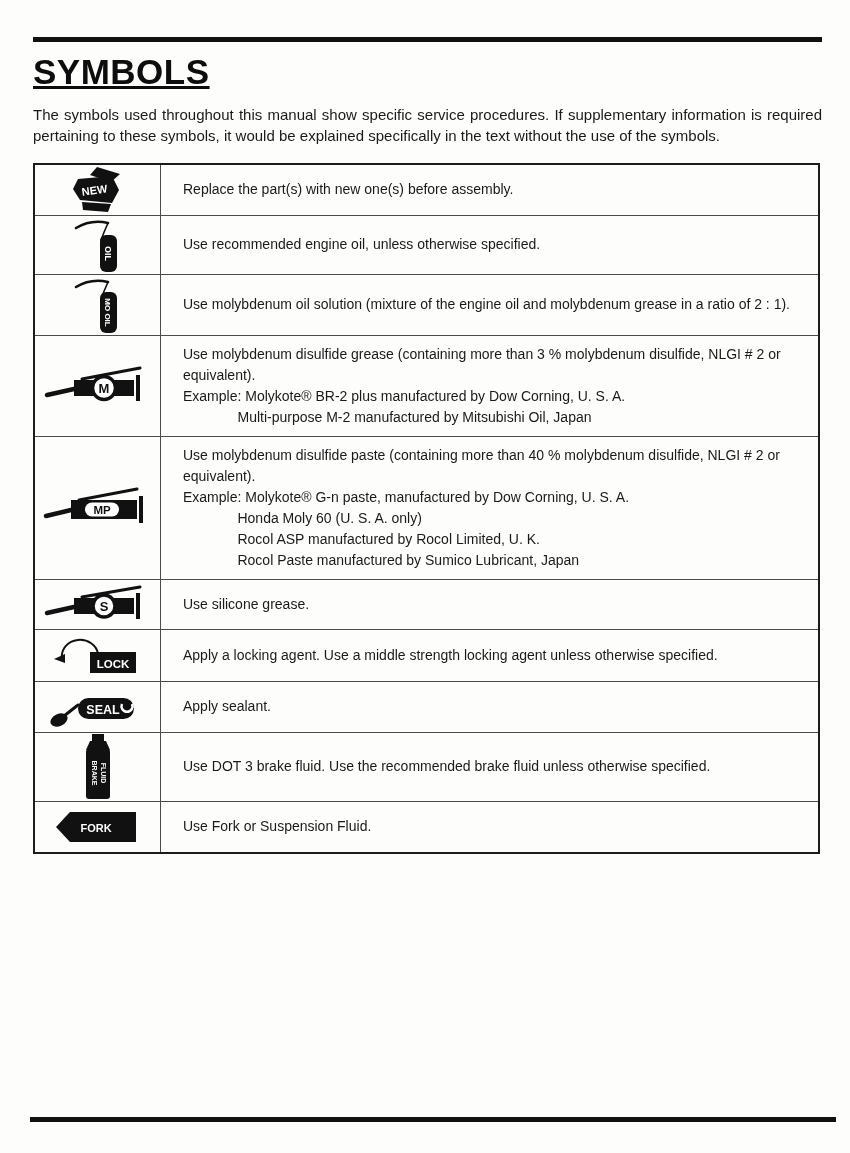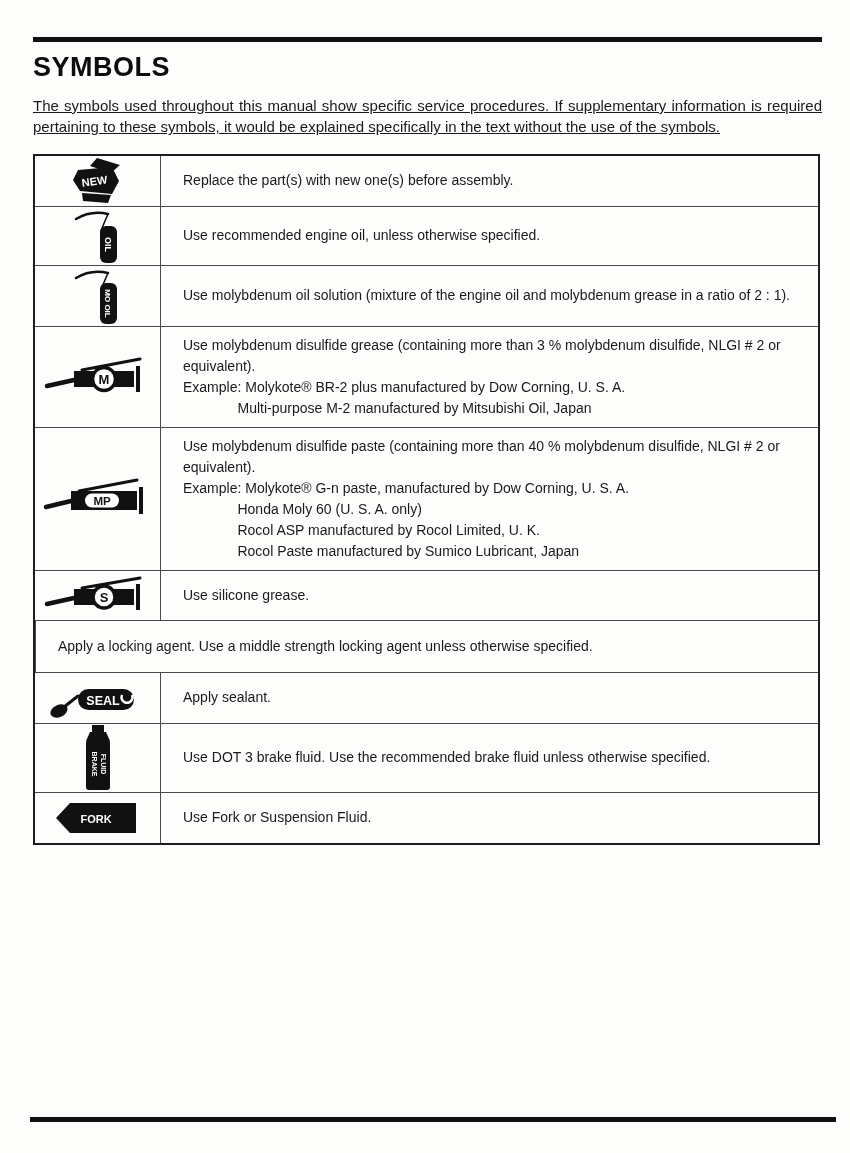--- a/index.html
+++ b/index.html
@@ -8,25 +8,25 @@
     background:#fdfdfc;
     font-family:"Liberation Sans", sans-serif;
     color:#1a1a1a;
     position:relative;
     overflow:hidden;
   }
   .page{position:absolute;left:33px;top:0;width:789px;}
   .rule-top{height:5px;background:#111;margin-top:37px;}
   .rule-bottom{position:absolute;left:30px;top:1117px;width:806px;height:5px;background:#111;}
   h1.title{
-    font-size:27px;font-weight:bold;letter-spacing:.5px;
-    margin:10px 0 0 0;color:#0d0d0d;
+    font-size:35px;font-weight:bold;letter-spacing:.5px;
+    margin:10px 0 0 0;color:#0d0d0d;text-decoration:underline;
   }
   .intro{
-    margin-top:12px;font-size:15px;line-height:1.42;text-align:justify;text-decoration:underline;
+    margin-top:12px;font-size:15px;line-height:1.42;text-align:justify;
   }
   .sym-table{
     margin-top:16px;
     border:2px solid #1c1c1c;
     width:787px;box-sizing:border-box;
   }
   .row{display:flex;align-items:center;}
   .row + .row{border-top:1px solid #4a4a4a;}
   .sym-cell{
     flex:0 0 125px;display:flex;align-items:center;justify-content:center;
@@ -151,20 +151,28 @@
           <circle cx="60" cy="23" r="11" fill="#fff" stroke="#111" stroke-width="3.5"></circle>
           <text x="60" y="28" fill="#111" font-size="13" text-anchor="middle">S</text>
         </svg>
       </div>
       <div class="txt-cell">
         <p>Use silicone grease.</p>
       </div>
     </div>
 
     <div class="row r8">
+      <div class="sym-cell">
+        <svg width="92" height="46" viewBox="0 0 92 46">
+          <path d="M10,26 A18,16 0 0 1 46,22" stroke="#111" stroke-width="2" fill="none"></path>
+          <polygon points="2,27 13,22 13,31" fill="#111"></polygon>
+          <rect x="38" y="20" width="46" height="21" fill="#111"></rect>
+          <text x="61" y="35.5" fill="#fff" font-size="11.5" text-anchor="middle">LOCK</text>
+        </svg>
+      </div>
       <div class="txt-cell">
         <p>Apply a locking agent. Use a middle strength locking agent unless otherwise specified.</p>
       </div>
     </div>
 
     <div class="row r9">
       <div class="sym-cell">
         <svg width="100" height="44" viewBox="0 0 100 44">
           <ellipse cx="11" cy="35" rx="9" ry="6" fill="#111" transform="rotate(-25 11 35)"></ellipse>
           <path d="M16,31 L30,20" stroke="#111" stroke-width="3" stroke-linecap="round"></path>

